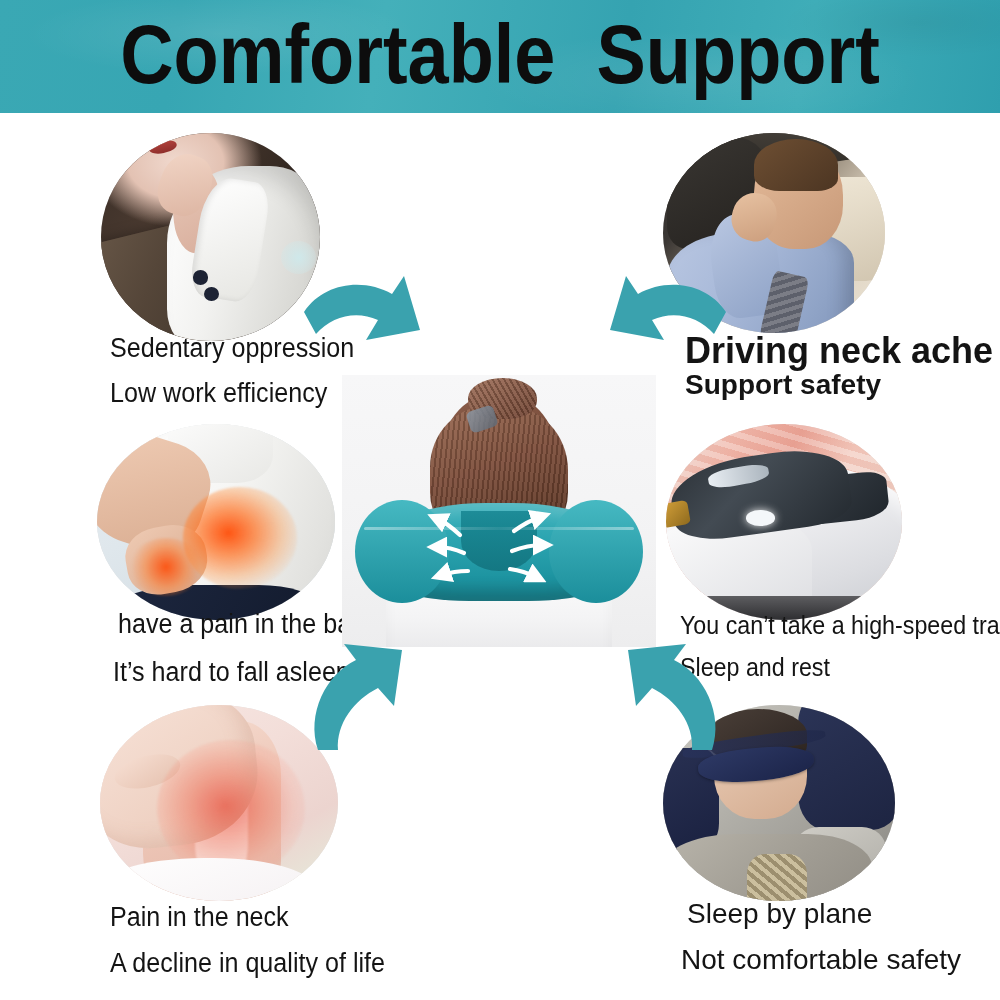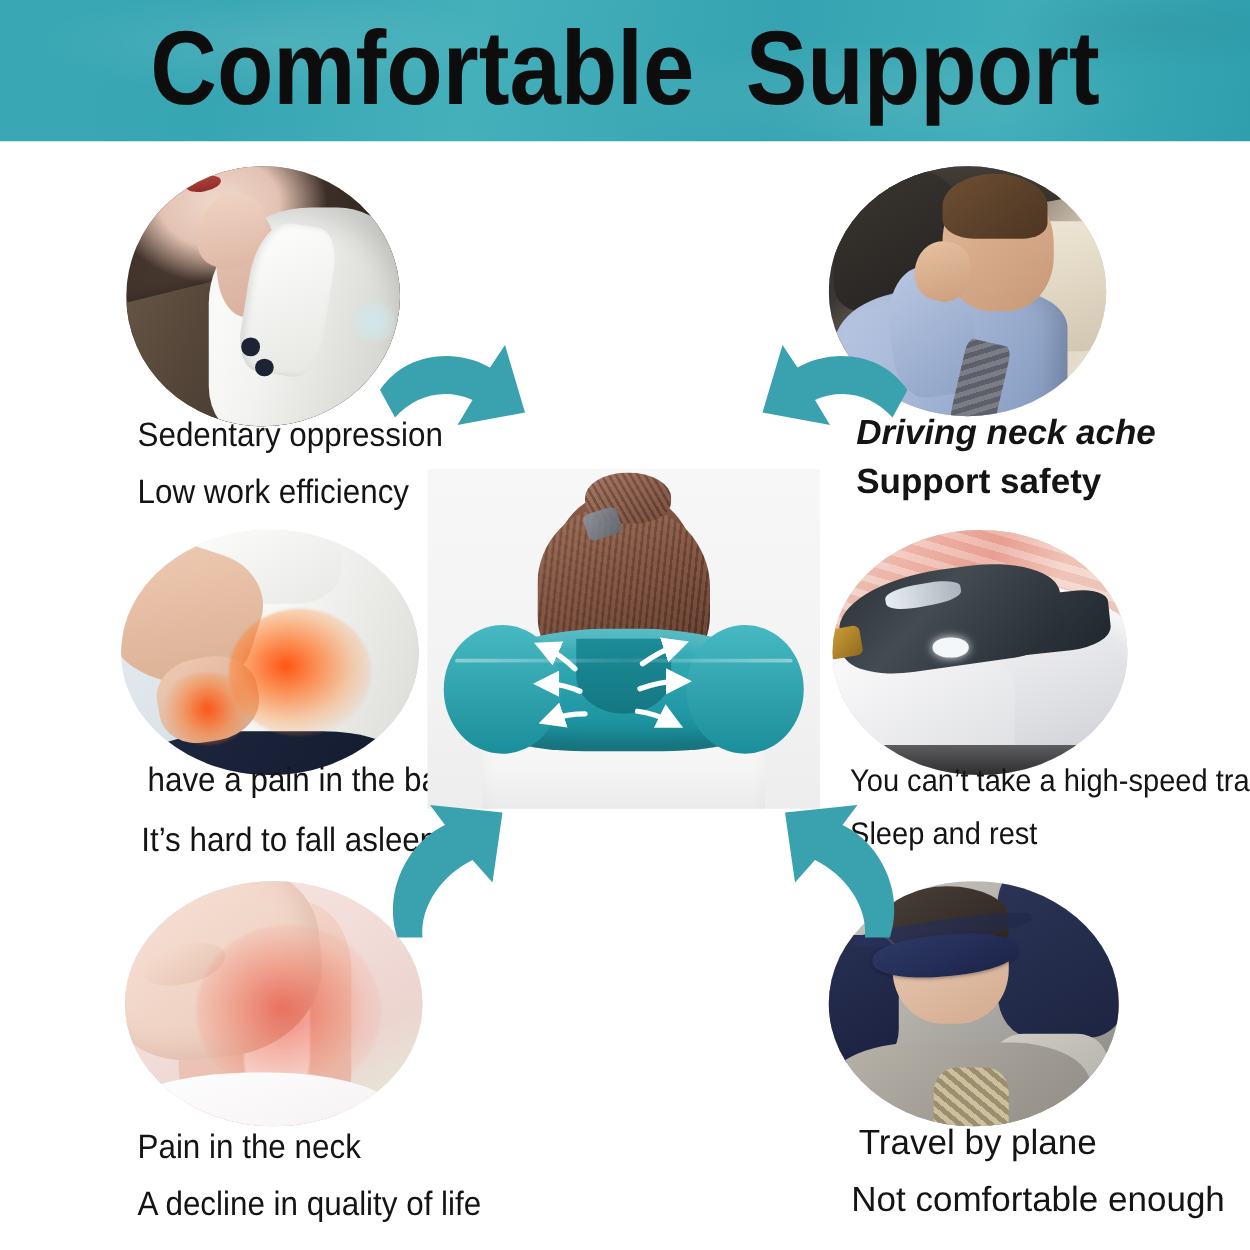--- a/index.html
+++ b/index.html
@@ -436,21 +436,21 @@
   }
   .cap-bold { font-weight:bold; }
 
   #cap-sedentary-1 { left:110px; top:333px; font-size:27px; }
   #cap-sedentary-2 { left:110px; top:378px; font-size:27px; }
   #cap-back-1      { left:118px; top:609px; font-size:27px; }
   #cap-back-2      { left:113px; top:657px; font-size:27px; }
   #cap-neck-1      { left:110px; top:902px; font-size:27px; }
   #cap-neck-2      { left:110px; top:948px; font-size:27px; }
 
-  #cap-driving-1   { left:685px; top:330px; font-size:28px;font-style:italic; }
+  #cap-driving-1   { left:685px; top:330px; font-size:36px; }
   #cap-driving-2   { left:685px; top:369px; font-size:28px; }
   #cap-train-1     { left:680px; top:611px; font-size:25px; }
   #cap-train-2     { left:680px; top:653px; font-size:25px; }
   #cap-plane-1     { left:687px; top:898px; font-size:28px; }
   #cap-plane-2     { left:681px; top:944px; font-size:28px; }
 </style>
 </head>
 <body>
 
 <div id="header-banner">
@@ -541,22 +541,22 @@
     <div class="seat-back2"></div>
     <div class="seat-light"></div>
     <div class="head"></div>
     <div class="hair"></div>
     <div class="strap"></div>
     <div class="mask"></div>
     <div class="jacket"></div>
     <div class="scarf"></div>
   </div>
 </div>
-<div class="caption cap-wide" id="cap-plane-1">Travel by plane</div>
-<div class="caption cap-wide" id="cap-plane-2">Not comfortable enough</div>
+<div class="caption cap-wide" id="cap-plane-1">Sleep by plane</div>
+<div class="caption cap-wide" id="cap-plane-2">Not comfortable safety</div>
 
 <div id="center-panel">
   <div class="shirt"></div>
   <div class="head"></div>
   <div class="hair-mass"></div>
   <div class="bun"></div>
   <div class="clip"></div>
   <div class="pillow"></div>
   <div class="pillow-left-lobe"></div>
   <div class="pillow-right-lobe"></div>

